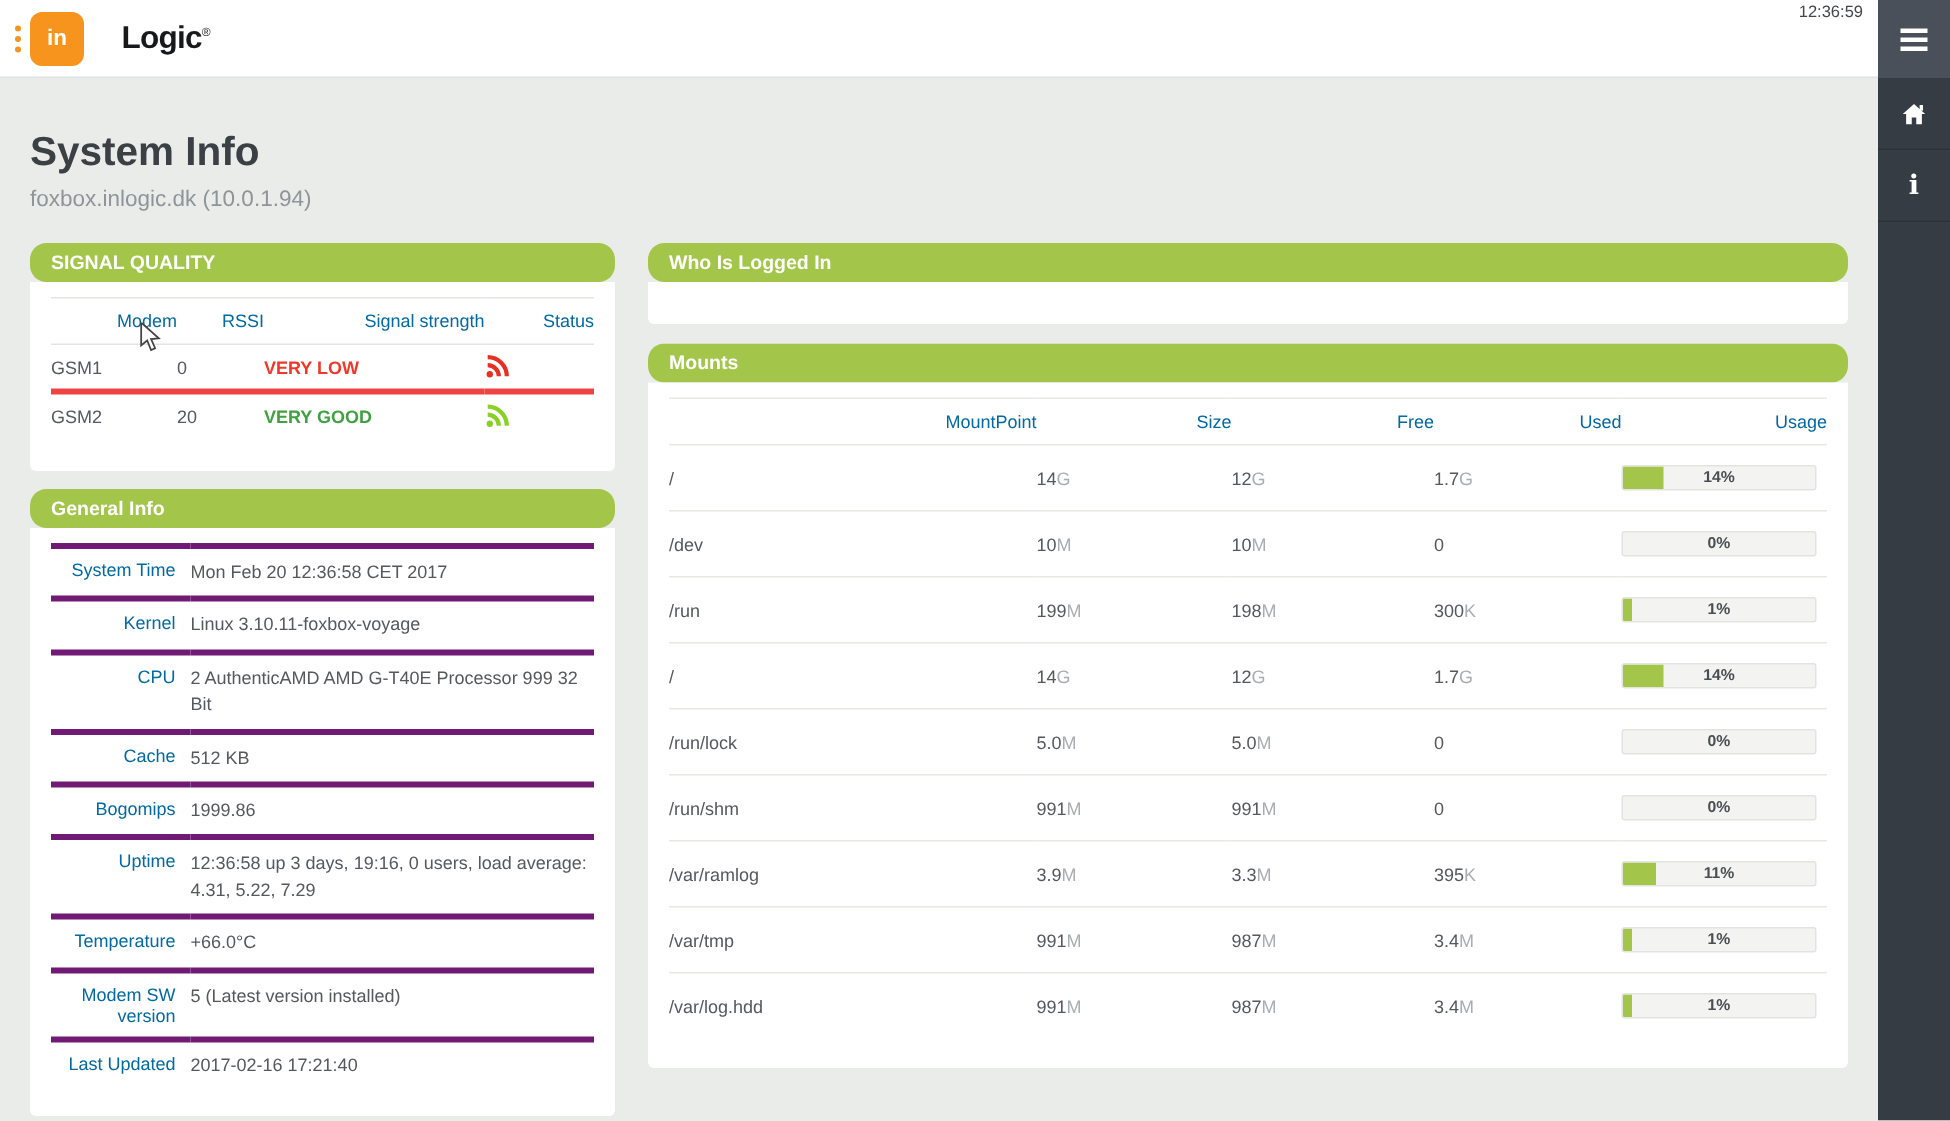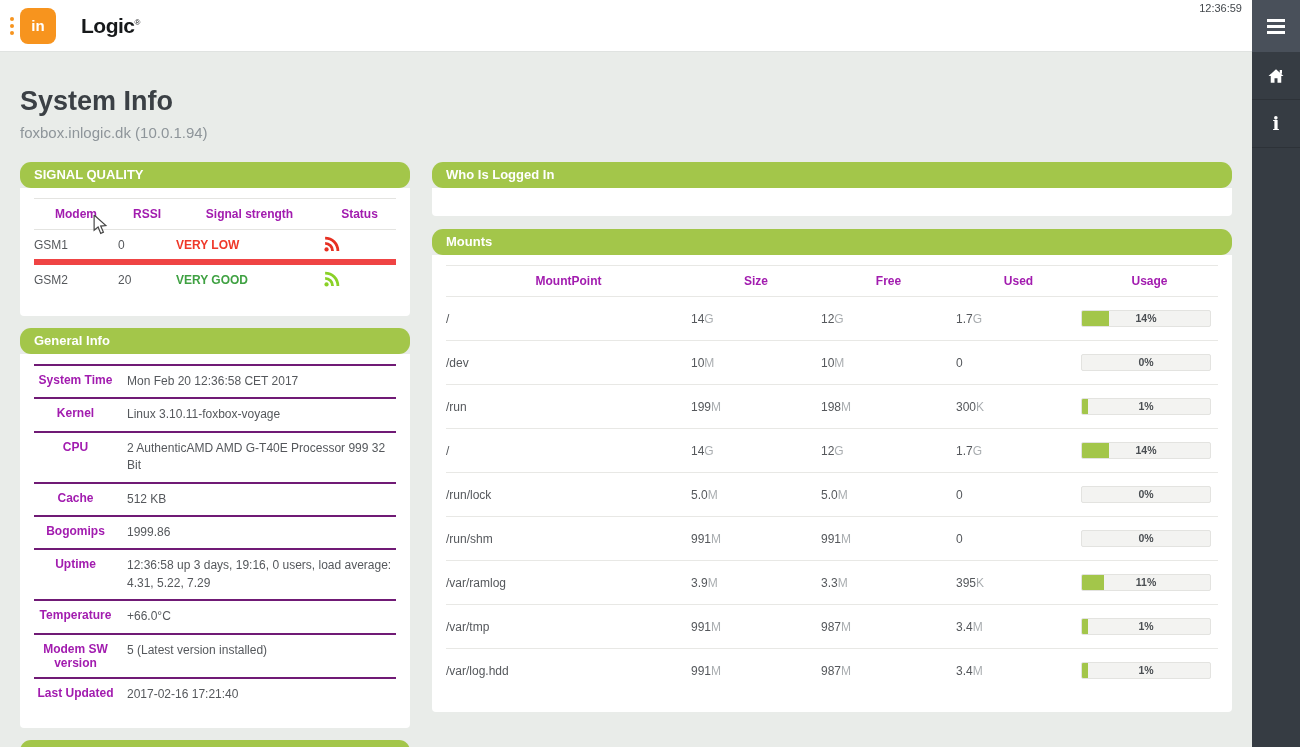--- a/index.html
+++ b/index.html
@@ -53,31 +53,31 @@
 
   .panel { border-radius:4px; overflow:hidden; }
   .panel-h {
     background:#a3c64a; color:#fff; font-weight:bold; font-size:13px;
     height:26px; line-height:26px; padding:0 14px;border-radius:11px;
   }
   .panel-b { background:#fff; padding:10px 14px 22px; }
   .panel-b.empty { height:28px; padding:0; }
 
   table { width:100%; border-collapse:collapse; font-size:12px; color:#55585c; }
-  th { text-align:center; font-weight:bold; color:#a21caf; }
+  th { text-align:right; font-weight:normal; color:#0369a1; }
 
   
   .sig-table th { padding:8px 0; border-top:1px solid #e4e4e1; border-bottom:1px solid #e4e4e1; }
-  .sig-table td { padding:6px 0; border-bottom:6px solid #ef4444; height:28px; }
+  .sig-table td { padding:6px 0; border-bottom:4px solid #ef4444; height:28px; }
   .sig-table tr:last-child td { border-bottom:none; }
   .strength { font-weight:bold; }
   .rss-icon svg { width:17px; height:17px; display:block; }
 
   
-  .gi-table th, .gi-table td { padding:7px 0; border-top:2px solid #701a75; vertical-align:top; }
+  .gi-table th, .gi-table td { padding:7px 0; border-top:4px solid #701a75; vertical-align:top; }
   .gi-table th { width:93px; padding-right:10px; }
   .gi-table td { line-height:1.45; }
 
   
   .mnt-table th { padding:8px 0; border-top:1px solid #e8e8e5; border-bottom:1px solid #e8e8e5; }
   .mnt-table td { padding:13px 0; border-bottom:1px solid #e8e8e5; }
   .mnt-table tr:last-child td { border-bottom:none; }
   .unit { color:#a9adb0; }
 
   

